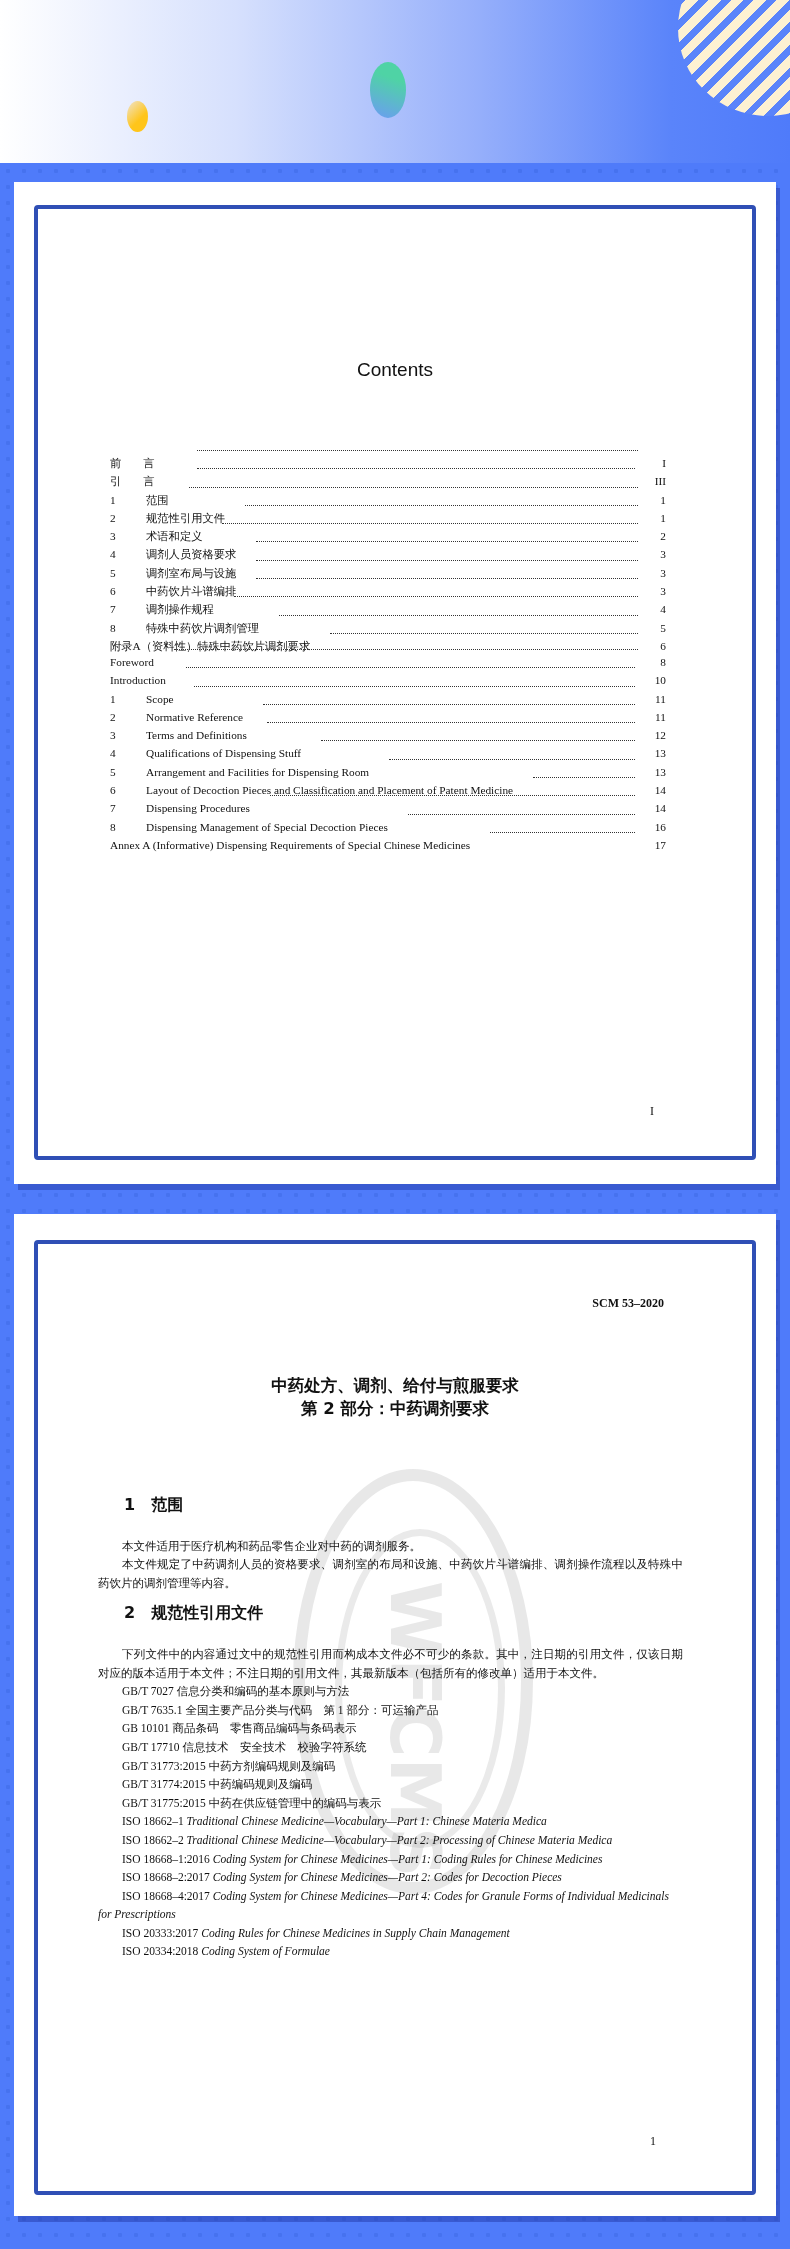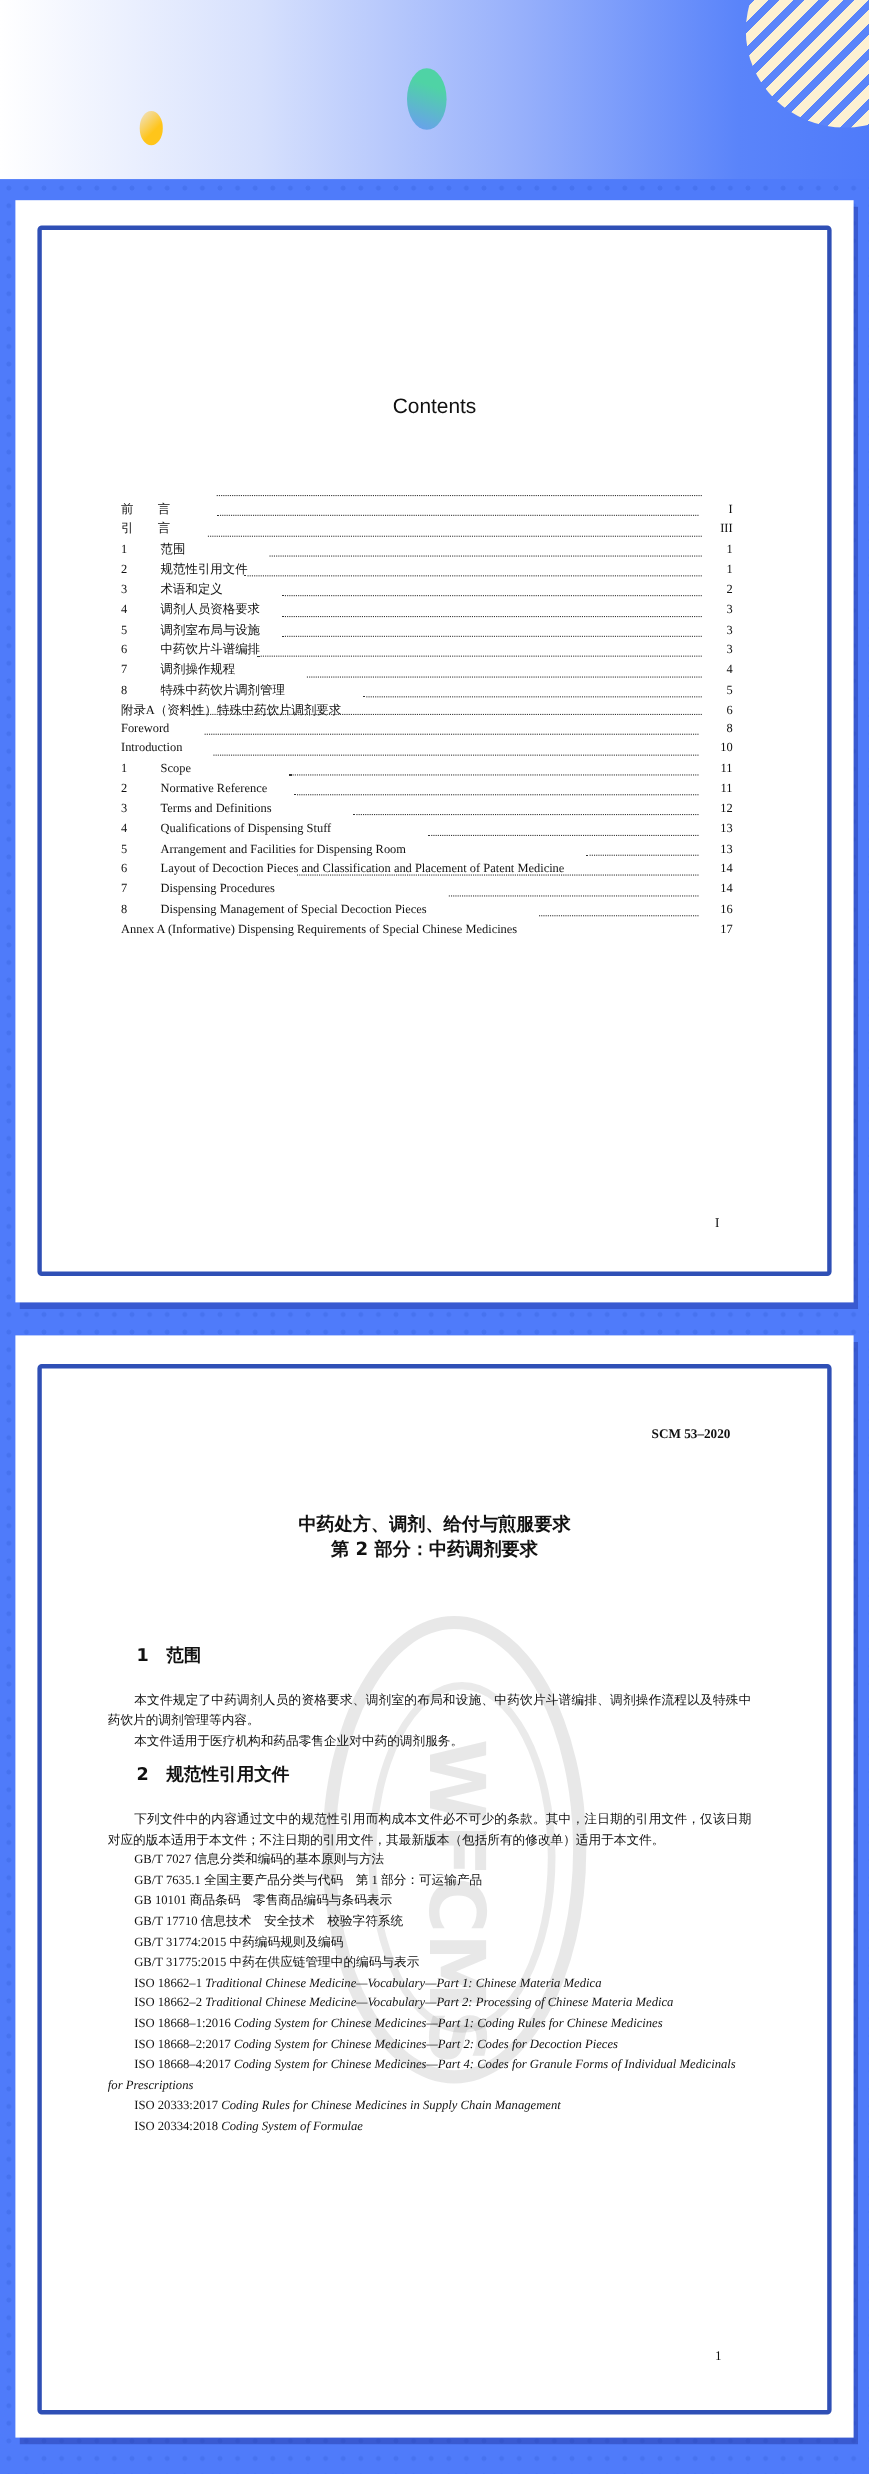--- a/index.html
+++ b/index.html
@@ -199,31 +199,32 @@
       <div class="logo">WFCMS</div>
     </div>
     <div class="doc-code">SCM 53–2020</div>
     <div class="doc-title">
       <div>中药处方、调剂、给付与煎服要求</div>
       <div>第 2 部分：中药调剂要求</div>
     </div>
     <div class="body" style="top:252px;">
       <div class="sec-head">1　范围</div>
       <div style="height:22px"></div>
+      <div class="para">本文件适用于医疗机构和药品零售企业对中药的调剂服务。</div>
       <div class="para">本文件规定了中药调剂人员的资格要求、调剂室的布局和设施、中药饮片斗谱编排、调剂操作流程以及特殊中药饮片的调剂管理等内容。</div>
-      <div class="para">本文件适用于医疗机构和药品零售企业对中药的调剂服务。</div>
       <div style="height:12px"></div>
       <div class="sec-head">2　规范性引用文件</div>
       <div style="height:22px"></div>
       <div class="para">下列文件中的内容通过文中的规范性引用而构成本文件必不可少的条款。其中，注日期的引用文件，仅该日期对应的版本适用于本文件；不注日期的引用文件，其最新版本（包括所有的修改单）适用于本文件。</div>
       <div id="ref-list">
           <div class="ref"><span>GB/T 7027</span> <span>信息分类和编码的基本原则与方法</span></div>
           <div class="ref"><span>GB/T 7635.1</span> <span>全国主要产品分类与代码　第 1 部分：可运输产品</span></div>
           <div class="ref"><span>GB 10101</span> <span>商品条码　零售商品编码与条码表示</span></div>
           <div class="ref"><span>GB/T 17710</span> <span>信息技术　安全技术　校验字符系统</span></div>
+          <div class="ref"><span>GB/T 31773:2015</span> <span>中药方剂编码规则及编码</span></div>
           <div class="ref"><span>GB/T 31774:2015</span> <span>中药编码规则及编码</span></div>
           <div class="ref"><span>GB/T 31775:2015</span> <span>中药在供应链管理中的编码与表示</span></div>
           <div class="ref"><span>ISO 18662–1</span> <i>Traditional Chinese Medicine—Vocabulary—Part 1: Chinese Materia Medica</i></div>
           <div class="ref" style="padding-left: 0px; text-indent: 24px;"><span>ISO 18662–2</span> <i>Traditional Chinese Medicine—Vocabulary—Part 2: Processing of Chinese Materia Medica</i></div>
           <div class="ref" style="padding-left: 0px; text-indent: 24px;"><span>ISO 18668–1:2016</span> <i>Coding System for Chinese Medicines—Part 1: Coding Rules for Chinese Medicines</i></div>
           <div class="ref"><span>ISO 18668–2:2017</span> <i>Coding System for Chinese Medicines—Part 2: Codes for Decoction Pieces</i></div>
           <div class="ref" style="padding-left: 0px; text-indent: 24px;"><span>ISO 18668–4:2017</span> <i>Coding System for Chinese Medicines—Part 4: Codes for Granule Forms of Individual Medicinals for Prescriptions</i></div>
           <div class="ref"><span>ISO 20333:2017</span> <i>Coding Rules for Chinese Medicines in Supply Chain Management</i></div>
           <div class="ref"><span>ISO 20334:2018</span> <i>Coding System of Formulae</i></div>
         </div>

